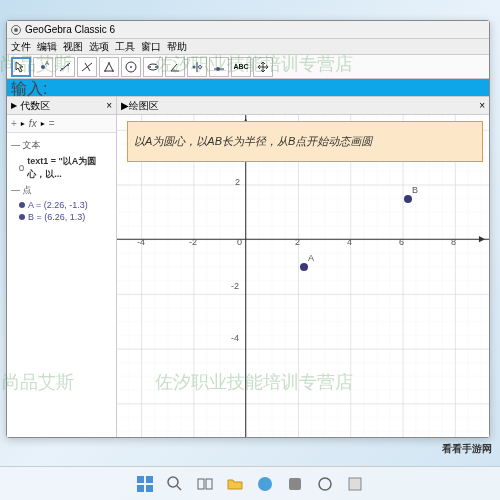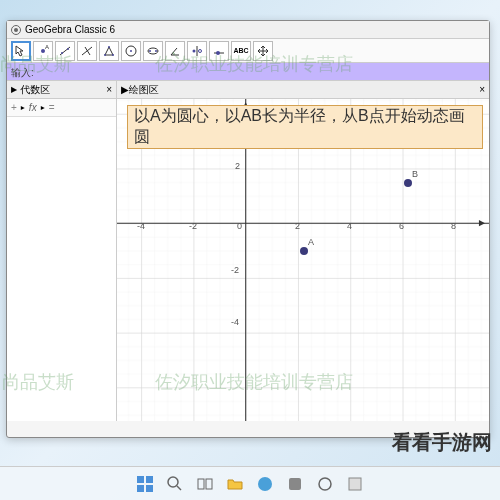--- a/index.html
+++ b/index.html
@@ -14,21 +14,21 @@
   .titlebar .icon::after { content: ''; position: absolute; width: 4px; height: 4px; background: #666; border-radius: 50%; top: 2px; left: 2px; }
   
   .menubar { height: 16px; background: #eee; display: flex; align-items: center; padding: 0 4px; font-size: 10px; gap: 6px; border-bottom: 1px solid #ccc; }
   .menubar span { cursor: pointer; }
   
   .toolbar { height: 24px; background: #fafafa; display: flex; align-items: center; padding: 2px 4px; gap: 2px; border-bottom: 1px solid #ccc; }
   .tool { width: 20px; height: 20px; border: 1px solid #bbb; background: #fff; display: flex; align-items: center; justify-content: center; font-size: 10px; cursor: pointer; }
   .tool.active { border: 2px solid #4a90d9; }
   .tool svg { width: 14px; height: 14px; }
   
-  .input-row { height: 18px; background: #c4b5fd; display: flex; align-items: flex-end; padding: 0 4px; border-bottom: 1px solid #ccc; font-size: 10px; }
+  .input-row { height: 18px; background: #0ea5e9; display: flex; align-items: flex-start; padding: 0 4px; border-bottom: 1px solid #ccc; font-size: 16px; }
   .input-label { color: #444; }
   
   .main { display: flex; height: calc(100% - 76px); }
   
   .left-panel { width: 110px; background: #fff; border-right: 1px solid #ccc; display: flex; flex-direction: column; }
   .panel-header { height: 18px; background: #eee; display: flex; align-items: center; padding: 0 4px; font-size: 10px; border-bottom: 1px solid #ccc; }
   .panel-header .tri { margin-right: 3px; font-size: 8px; }
   .panel-header .x { margin-left: auto; cursor: pointer; }
   
   .fx-row { height: 18px; background: #fafafa; display: flex; align-items: center; padding: 0 4px; border-bottom: 1px solid #ddd; font-size: 10px; gap: 4px; }
@@ -45,34 +45,34 @@
   .algebra-item.sub { margin-left: 8px; }
   .algebra-section { color: #555; margin: 2px 0; }
   
   .graph-panel { flex: 1; background: #fff; position: relative; display: flex; flex-direction: column; }
   .graph-header { height: 18px; background: #eee; display: flex; align-items: center; padding: 0 4px; font-size: 10px; border-bottom: 1px solid #ccc; }
   
   .graph-area { flex: 1; position: relative; overflow: hidden; background: #fff; }
   
   .grid-svg { position: absolute; top: 0; left: 0; width: 100%; height: 100%; }
   
-  .banner { position: absolute; top: 6px; left: 10px; right: 6px; background: #fce8c8; border: 1px solid #d4a050; padding: 0 6px; font-size: 16px; color: #333; z-index: 5; }
+  .banner { position: absolute; top: 6px; left: 10px; right: 6px; background: #fce8c8; border: 1px solid #d4a050; padding: 12px 6px; font-size: 11px; font-style: italic; color: #333; z-index: 5; }
   
   .point { position: absolute; width: 8px; height: 8px; background: #3a3a7a; border-radius: 50%; transform: translate(-50%, -50%); z-index: 3; }
   .point-label { position: absolute; font-size: 9px; color: #555; z-index: 3; }
   
   .axis-label { position: absolute; font-size: 9px; color: #555; }
   
   .watermark { position: absolute; font-size: 18px; color: rgba(100, 160, 100, 0.35); pointer-events: none; z-index: 10; font-weight: 500; }
   .wm1 { top: 52px; left: 0px; }
   .wm2 { top: 52px; left: 155px; }
   .wm3 { top: 370px; left: 2px; }
   .wm4 { top: 370px; left: 155px; }
   
-  .footer-credit { position: absolute; bottom: 44px; right: 8px; font-size: 20px; color: #333; font-weight: bold; z-index: 20; }
+  .footer-credit { position: absolute; bottom: 44px; right: 8px; font-size: 10px; color: #333; font-weight: bold; z-index: 20; }
   
   .taskbar { position: absolute; bottom: 0; left: 0; right: 0; height: 34px; background: rgba(240, 245, 250, 0.9); border-top: 1px solid #ccc; display: flex; align-items: center; justify-content: center; gap: 6px; }
   .tb-icon { width: 24px; height: 24px; display: flex; align-items: center; justify-content: center; border-radius: 3px; cursor: pointer; }
   .tb-icon svg { width: 18px; height: 18px; }
 </style>
 </head>
 <body>
 
 <div class="desktop">
 
@@ -81,20 +81,29 @@
   <div class="watermark wm3">尚品艾斯</div>
   <div class="watermark wm4">佐汐职业技能培训专营店</div>
 
   <div class="app-window">
 
     <div class="titlebar">
       <span class="icon"></span>
       <span>GeoGebra Classic 6</span>
     </div>
 
+    <div class="menubar">
+      <span>文件</span>
+      <span>编辑</span>
+      <span>视图</span>
+      <span>选项</span>
+      <span>工具</span>
+      <span>窗口</span>
+      <span>帮助</span>
+    </div>
 
     <div class="toolbar">
       <div class="tool active">
           <svg viewBox="0 0 14 14">
             <path d="M2 2 L2 10 L4 8 L6 12 L8 11 L6 7 L9 7 Z" fill="none" stroke="#333" stroke-width="1"></path>
           </svg>
         </div>
       <div class="tool">
           <svg viewBox="0 0 14 14">
             <circle cx="7" cy="7" r="2" fill="#4a4a9a"></circle>
@@ -173,20 +182,36 @@
           <span class="tri">▶</span>
           <span>代数区</span>
           <span class="x">×</span>
         </div>
         <div class="fx-row">
           <span class="plus">+</span>
           <span style="font-size:8px;">▸</span>
           <span class="fx">fx</span>
           <span style="font-size:8px;">▸</span>
           <span class="eq">=</span>
+        </div>
+        <div class="algebra-content">
+          <div class="algebra-section">— 文本</div>
+          <div class="algebra-item sub">
+            <span class="bullet empty"></span>
+            <span class="label" style="font-weight:bold;color:#333;">text1 = "以A为圆心，以...</span>
+          </div>
+          <div class="algebra-section">— 点</div>
+          <div class="algebra-item sub">
+            <span class="bullet filled"></span>
+            <span class="label" style="color:#4a4a9a;">A = (2.26, -1.3)</span>
+          </div>
+          <div class="algebra-item sub">
+            <span class="bullet filled"></span>
+            <span class="label" style="color:#4a4a9a;">B = (6.26, 1.3)</span>
+          </div>
         </div>
       </div>
 
       <div class="graph-panel">
         <div class="graph-header">
           <span class="tri">▶</span>
           <span>绘图区</span>
           <span class="x" style="margin-left:auto;">×</span>
         </div>
         <div class="graph-area">

